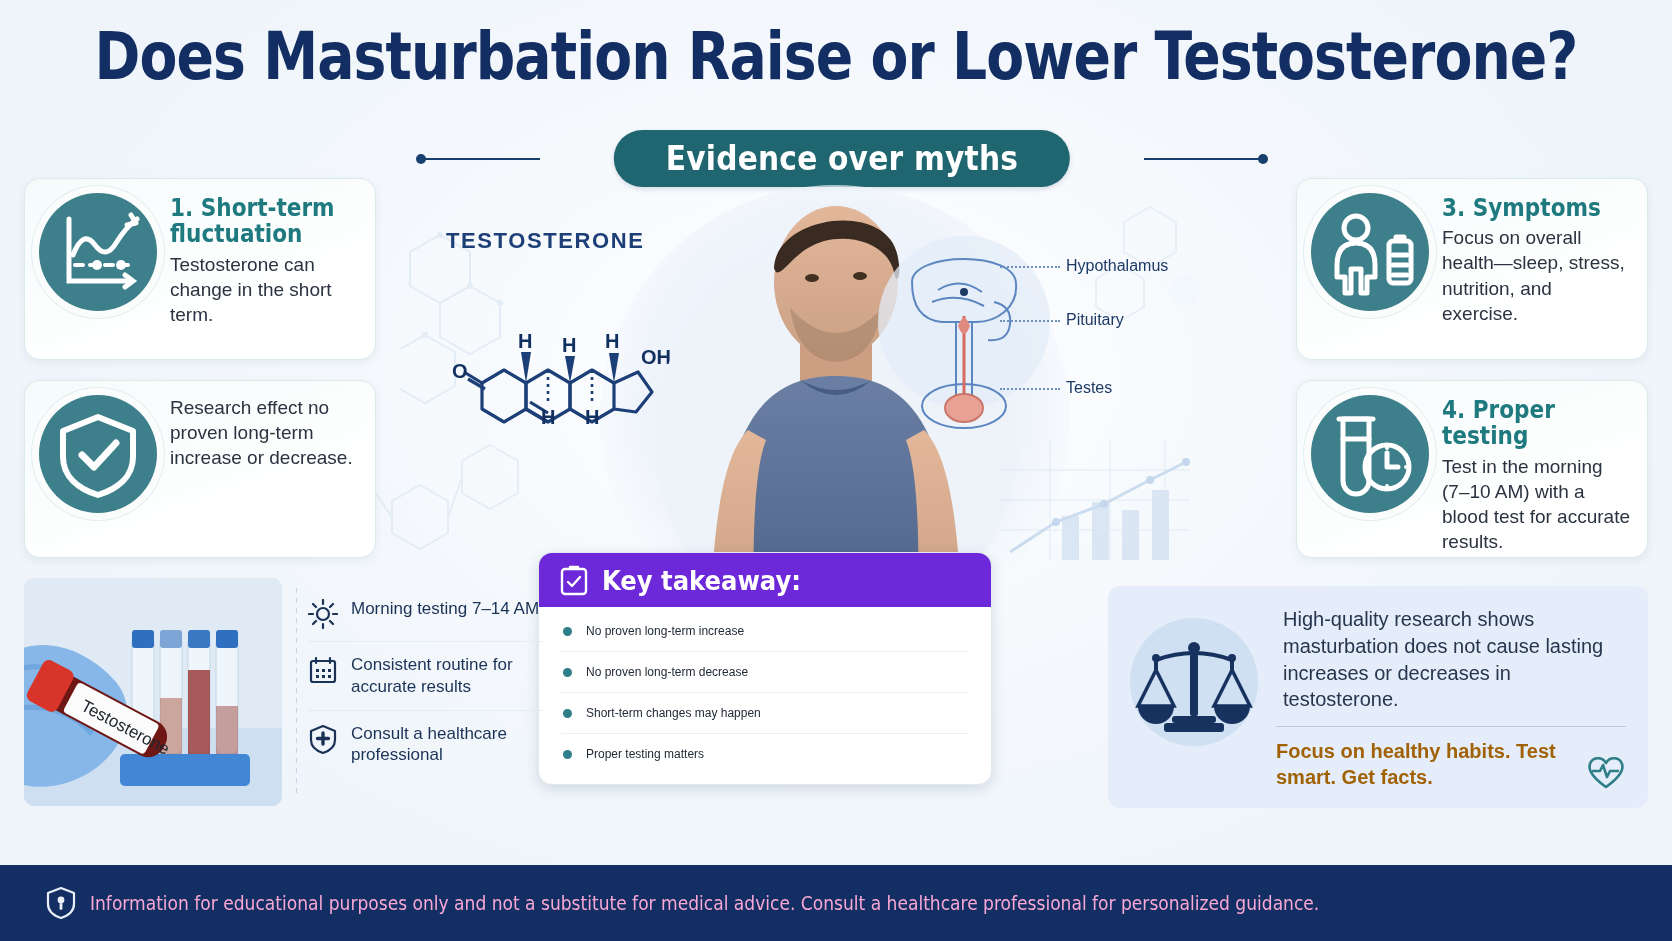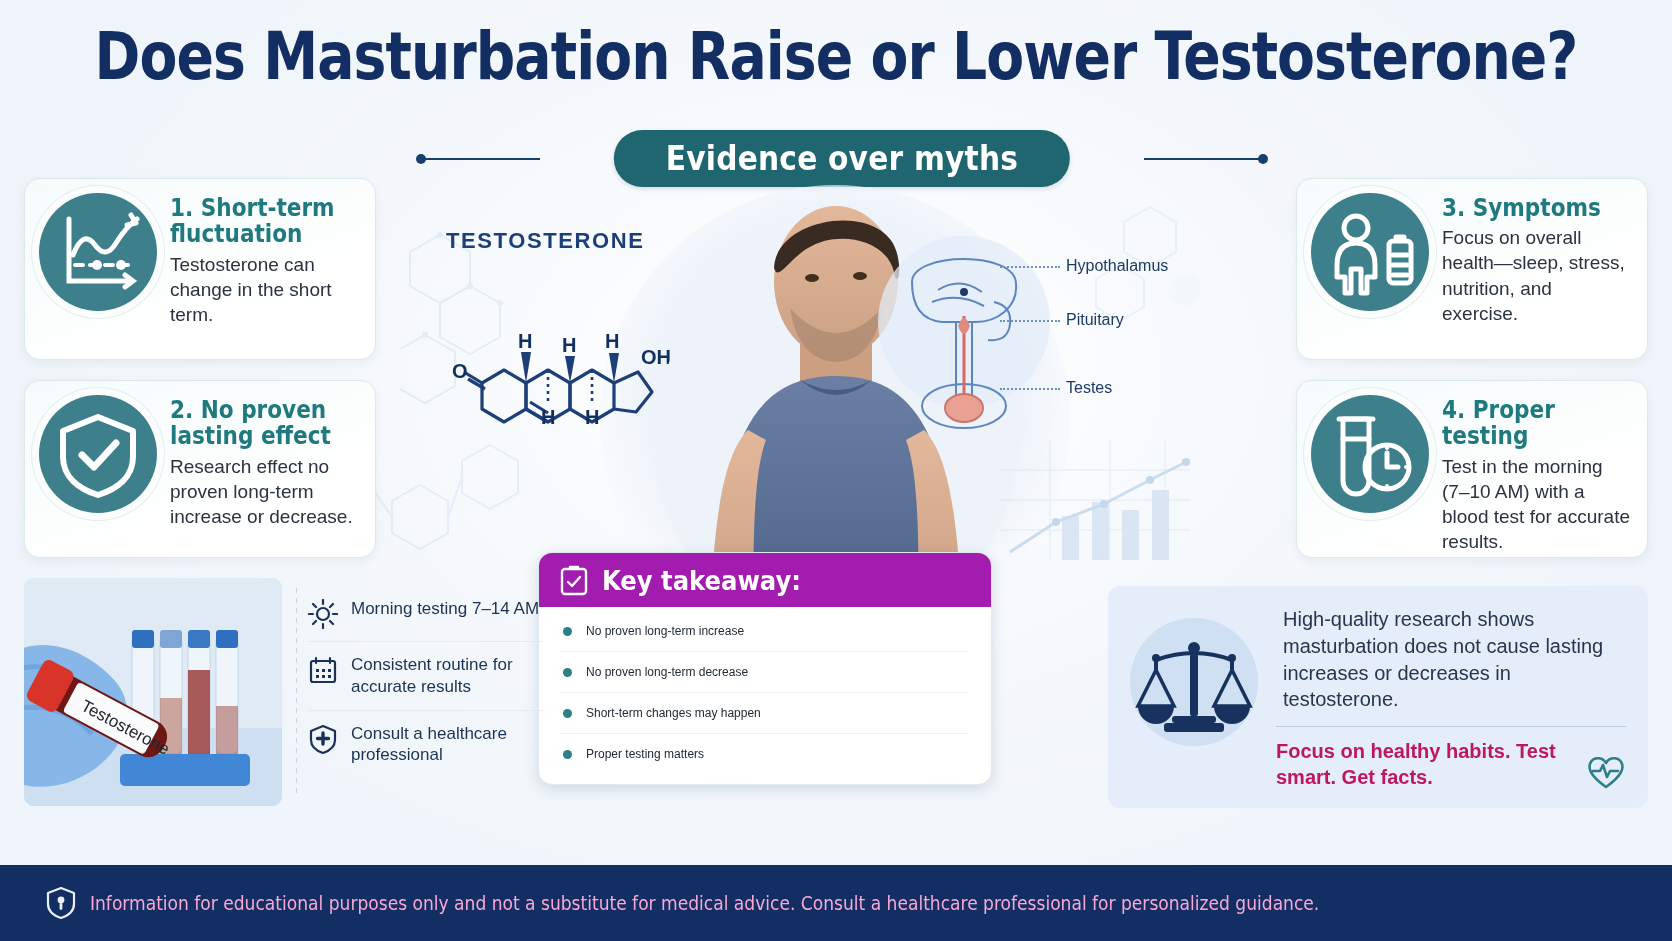--- a/index.html
+++ b/index.html
@@ -75,21 +75,21 @@
   .leadlbl{position:absolute;font-size:16px;color:#1d3a66;white-space:nowrap;}
   .bgchart{position:absolute;left:1000px;top:440px;width:190px;height:120px;opacity:.55;}
 
   
   .key{
     position:absolute;left:538px;top:552px;width:452px;border-radius:14px;
     background:#fff;box-shadow:0 4px 14px rgba(25,60,95,.16);overflow:hidden;
     border:1px solid #e1eaef;
   }
   .key-head{
-    background:#a21caf;color:#fff;display:flex;align-items:center;gap:13px;
+    background:#6d28d9;color:#fff;display:flex;align-items:center;gap:13px;
     padding:11px 20px;font-weight:bold;font-size:27px;
     font-family:"Liberation Sans Narrow","DejaVu Sans Condensed","Liberation Sans",sans-serif;
   }
   .key-head svg{flex:0 0 30px;}
   .key ul{list-style:none;margin:0;padding:4px 22px 10px;}
   .key li{
     display:flex;align-items:center;gap:14px;font-size:12px;color:#222b36;
     padding:13px 2px;border-bottom:1px solid #eaf0f2;
   }
   .key li:last-child{border-bottom:none;}
@@ -113,21 +113,21 @@
     position:absolute;right:24px;top:586px;width:540px;height:222px;
     background:#e4edf9;border-radius:12px;display:flex;gap:18px;
     padding:20px 22px;box-sizing:border-box;
   }
   .sum-circ{flex:0 0 128px;width:128px;height:128px;border-radius:50%;
     background:#cfe0f3;position:relative;align-self:flex-start;margin-top:12px;}
   .sum-circ svg{position:absolute;inset:0;width:100%;height:100%;}
   .sum-txt{flex:1;min-width:0;}
   .sum-p{font-size:20px;line-height:1.34;color:#27364d;margin-left:7px;}
   .sum-hr{height:1px;background:#b9cade;margin:13px 0 11px;}
-  .sum-bold{font-size:20px;font-weight:bold;line-height:1.3;color:#be185d;display:flex;
+  .sum-bold{font-size:20px;font-weight:bold;line-height:1.3;color:#a16207;display:flex;
             align-items:flex-end;justify-content:space-between;gap:18px;}
 
   
   .footer{
     position:absolute;left:0;right:0;bottom:0;height:76px;background:#132e63;
     display:flex;align-items:center;gap:14px;padding-left:46px;box-sizing:border-box;
   }
   .footer span{color:#f9a8d4;font-size:19px;
      font-family:"Liberation Sans Narrow","DejaVu Sans Condensed","Liberation Sans",sans-serif;}
   .footer svg{flex:0 0 30px;}
@@ -312,21 +312,20 @@
   </div>
 
   <div class="card left r2">
     <div class="circ">
       <svg viewBox="0 0 118 118">
         <path d="M59 22 L94 36 V62 C94 82 78 94 59 100 C40 94 24 82 24 62 V36 Z" fill="none" stroke="#fff" stroke-width="6" stroke-linejoin="round"></path>
         <path d="M43 60 L55 72 L77 48" fill="none" stroke="#fff" stroke-width="7" stroke-linecap="round" stroke-linejoin="round"></path>
       </svg>
     </div>
     <div class="ctext">
-      <div class="chead">2. No proven lasting effect</div>
       <div class="cbody">Research effect no proven long-term increase or decrease.</div>
     </div>
   </div>
 
   <div class="card right r1">
     <div class="circ">
       <svg viewBox="0 0 118 118">
         <g fill="none" stroke="#fff" stroke-width="5" stroke-linejoin="round" stroke-linecap="round">
           <circle cx="45" cy="35" r="12"></circle>
           <path d="M45 50 C30 50 26 60 26 72 V84 H34 V100 H40 V76 H50 V100 H56 V84 H64 V72 C64 60 60 50 45 50Z"></path>

